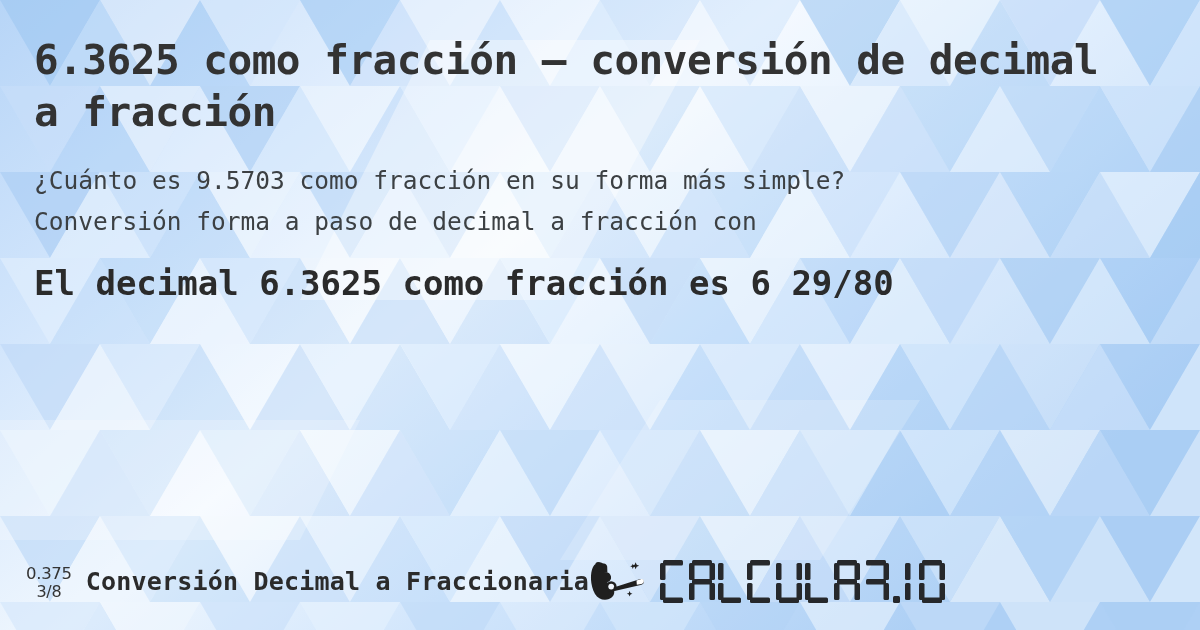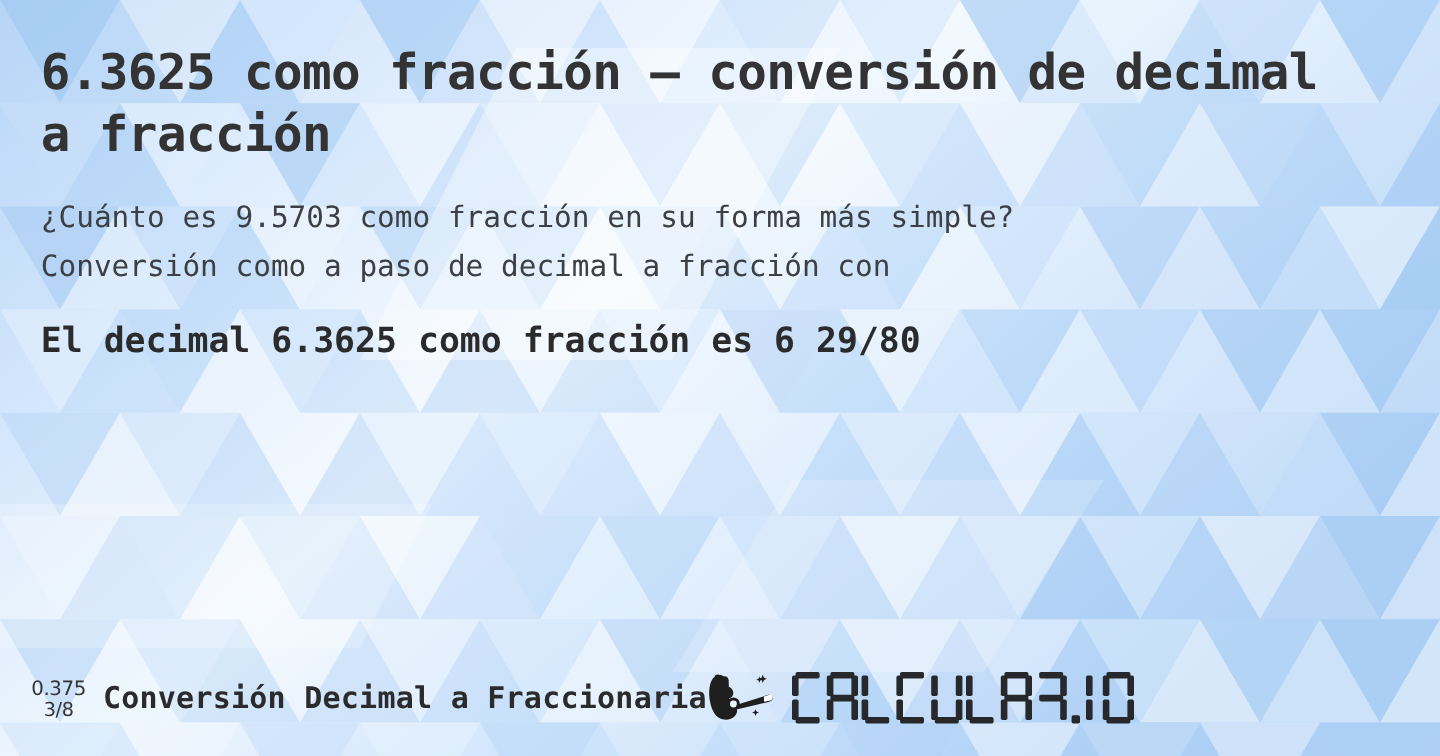--- a/index.html
+++ b/index.html
@@ -62,21 +62,21 @@
     font-size: 24.5px;
     line-height: 41px;
     color: #3c4043;
     max-width: 1120px;
   }
 
   .answer {
     margin-top: 22px;
     font-family: "DejaVu Sans Mono", monospace;
     font-weight: bold;
-    font-size: 29px;
+    font-size: 34px;
     line-height: 38px;
     color: #2b2b2b;
     letter-spacing: 0px;
   }
 
   
   .footer {
     position: absolute;
     left: 0;
     bottom: 0;
@@ -350,21 +350,21 @@
       <polygon points="660,400 920,400 820,560 560,560" fill="#ffffff" opacity="0.5"></polygon>
     </g>
   </svg>
 
   <div class="content">
 
     <h1 class="page-title">6.3625 como fracción – conversión de decimal a fracción</h1>
 
     <div class="description">
       <div>¿Cuánto es 9.5703 como fracción en su forma más simple?</div>
-      <div>Conversión como a paso de decimal a fracción con</div>
+      <div>Conversión forma a paso de decimal a fracción con</div>
     </div>
 
     <div class="answer">El decimal 6.3625 como fracción es 6 29/80</div>
 
     <div class="spacer"></div>
   </div>
 
   <div class="footer">
 
     <div class="footer-left">

